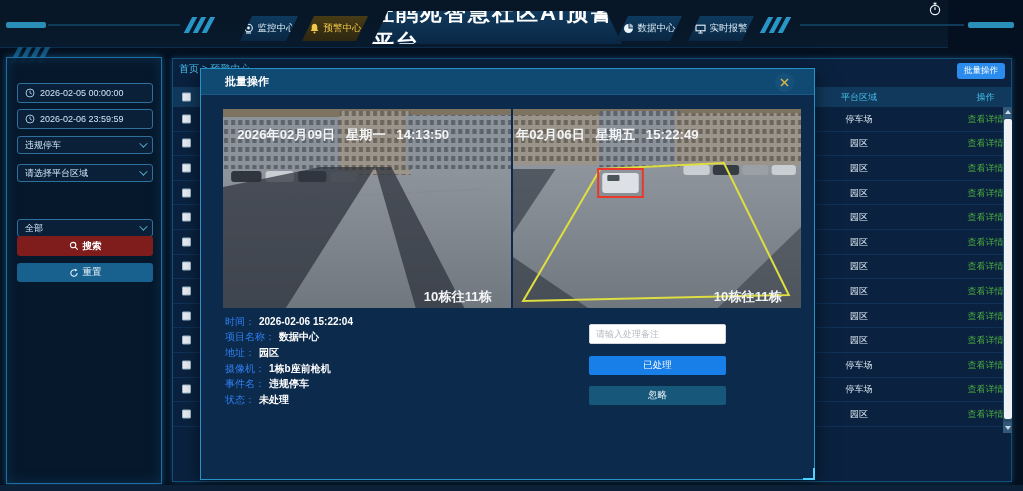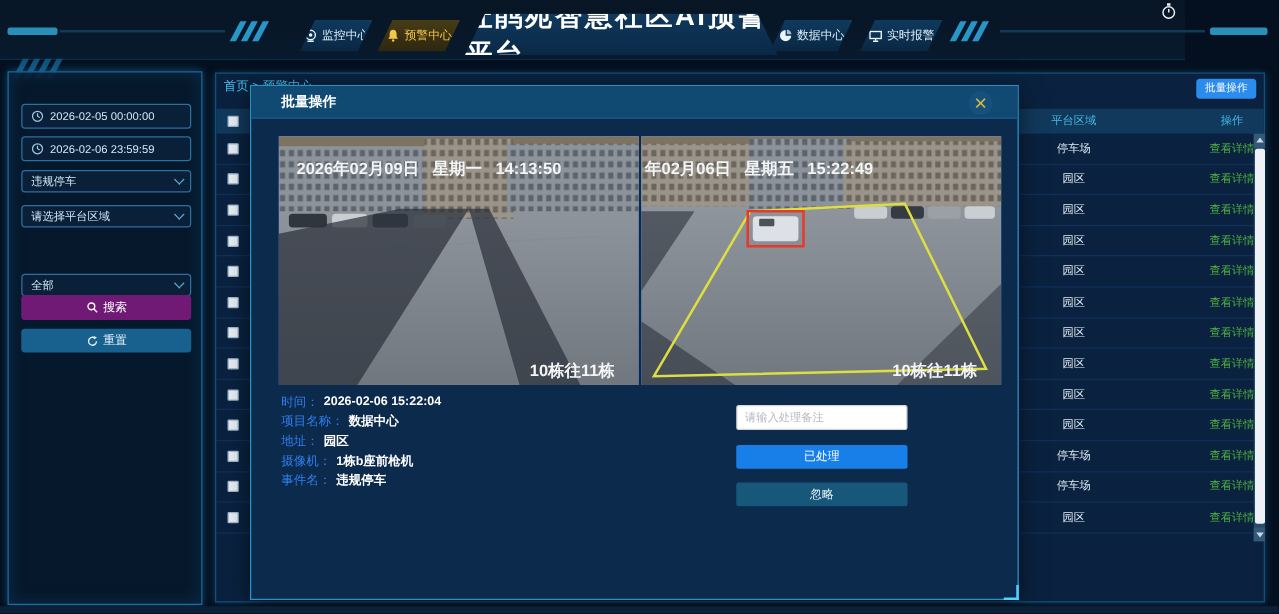--- a/index.html
+++ b/index.html
@@ -38,22 +38,22 @@
              background:rgba(7,26,46,.92); border:1px solid #1d6ea5;
              box-shadow:0 0 7px rgba(41,150,220,.45), inset 0 0 12px rgba(20,80,130,.35); }
   .side-field { position:absolute; left:10px; width:136px; height:20px;
                 background:#0a1f38; border:1px solid #2e6f9e; border-radius:3px;
                 color:#d0e8f8; font-size:9px; display:flex; align-items:center; gap:5px;
                 padding:0 7px; cursor:pointer; }
   .side-field .chev { margin-left:auto; width:6px; height:6px;
                       border-right:1.5px solid #58a8cc; border-bottom:1.5px solid #58a8cc;
                       transform:rotate(45deg) translateY(-2px); }
   .btn-search { position:absolute; left:10px; top:178px; width:136px; height:20px;
-                background:#701a75; border:none; border-radius:3px; color:#fff;
-                font-size:9.5px; display:flex; align-items:center; justify-content:center; gap:4px; cursor:pointer; }
+                background:#7f1d1d; border:none; border-radius:3px; color:#fff;
+                font-size:9.5px; display:flex; align-items:center; justify-content:center; gap:4px; cursor:pointer;font-weight:bold; }
   .btn-reset { position:absolute; left:10px; top:205px; width:136px; height:19px;
                background:#18608e; border:none; border-radius:3px; color:#e6f3fb;
                font-size:9.5px; display:flex; align-items:center; justify-content:center; gap:4px; cursor:pointer; }
 
   
   .main { position:absolute; left:172px; top:58px; width:840px; height:424px;
           background:#0a2240; border:1px solid #12507a;
           box-shadow:0 0 6px rgba(41,150,220,.35); }
   .breadcrumb { position:absolute; left:6px; top:3px; font-size:10px; color:#4ac2f1; }
   .btn-batch { position:absolute; left:784px; top:4px; width:48px; height:16px;
@@ -84,21 +84,21 @@
   .modal { position:absolute; left:200px; top:68px; width:615px; height:412px;
            background:#0c2a4c; border:1px solid #2693c8; box-shadow:0 4px 18px rgba(0,0,0,.55); }
   .modal-corner { position:absolute; right:-1px; bottom:-1px; width:12px; height:12px;
                   border-right:2px solid #4fd2ff; border-bottom:2px solid #4fd2ff; }
   .modal-head { position:absolute; left:0; top:0; width:613px; height:26px;
                 background:#104a73; border-bottom:1px solid #1a5a86;
                 display:flex; align-items:center; }
   .modal-title { margin-left:24px; color:#fff; font-size:11px; font-weight:bold; }
   .modal-close { position:absolute; right:20px; top:4px; width:19px; height:19px; border-radius:50%;
                  background:#16517b; display:flex; align-items:center; justify-content:center; cursor:pointer; }
-  .cam { position:absolute; top:40px; width:288px; height:199px; background:#3b82f6; }
+  .cam { position:absolute; top:40px; width:288px; height:199px; background:#f97316; }
   .cam svg { display:block; width:288px; height:199px; }
   .cam-ts { font-size:13px; font-weight:bold; fill:#f2f4f6; word-spacing:7px; }
   .cam-loc { font-size:13px; font-weight:bold; fill:#f2f4f6; }
   .details { position:absolute; left:24px; top:245px; width:330px; }
   .dline { height:15.6px; font-size:10px; display:flex; align-items:center; }
   .dlabel { color:#2f7ff0; margin-right:4px; white-space:pre;text-align:right; }
   .dvalue { color:#fff; font-weight:bold; }
   .remark { position:absolute; left:388px; top:255px; width:137px; height:20px;
             background:#fff; border:1px solid #d4d8dc; border-radius:2px;
             font-size:9px; padding:0 6px; color:#333; font-family:inherit; }
@@ -414,20 +414,24 @@
   <div class="dline">
     <span class="dlabel">摄像机：</span>
     <span class="dvalue">1栋b座前枪机</span>
   </div>
 
   <div class="dline">
     <span class="dlabel">事件名：</span>
     <span class="dvalue">违规停车</span>
   </div>
 
+  <div class="dline">
+    <span class="dlabel">状态：</span>
+    <span class="dvalue">未处理</span>
+  </div>
 </div>
 
     <input class="remark" type="text" placeholder="请输入处理备注" style="">
     <button class="btn-processed">已处理</button>
     <button class="btn-ignore">忽略</button>
 
     <div class="modal-corner"></div>
   </div>
 
   <div class="footer-strip"></div>

